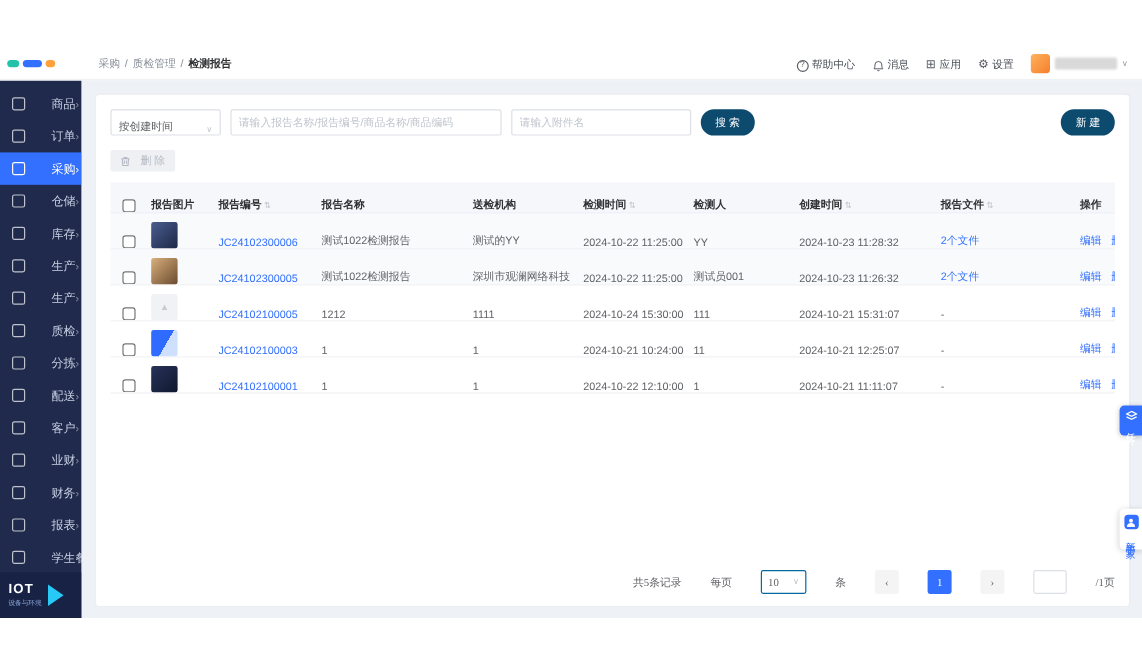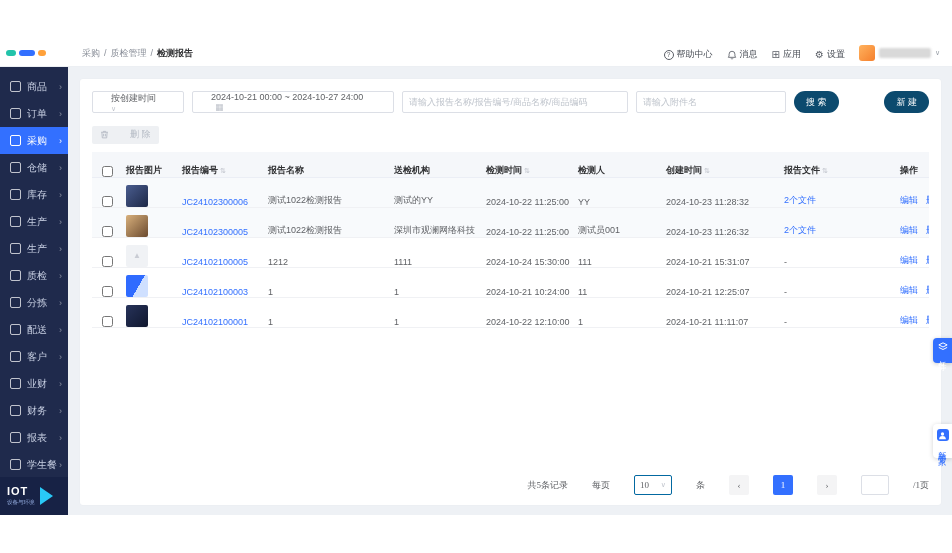--- a/index.html
+++ b/index.html
@@ -25,51 +25,51 @@
   .user { display:flex; align-items:center; gap:4px; cursor:pointer; }
   .avatar { width:16px; height:16px; border-radius:3px; background:linear-gradient(135deg,#ffb25e,#f57f2c); display:inline-block; }
   .user-name-masked { width:52px; height:10px; background:#d9d9d9; border-radius:2px; filter:blur(1px); display:inline-block; }
   .tb-caret { font-size:7px; color:#9aa0a8; }
 
   
   .sidebar { position:absolute; top:27px; left:0; bottom:0; width:68px; background:#1f2a4c; }
   .menu { position:absolute; top:6px; left:0; right:0; }
   .menu-item { height:27px; display:flex; align-items:center; padding:0 6px 0 10px; cursor:pointer; }
   .s-icon { width:11px; height:11px; border:1px solid rgba(255,255,255,.72); border-radius:2px; flex:none; }
-  .s-label { font-size:10px; color:#c7cfe2; margin-left:6px; white-space:nowrap; }
+  .s-label { font-size:10px; color:#c7cfe2; margin-left:22px; white-space:nowrap; }
   .s-chev { margin-left:auto; font-size:9px; color:rgba(255,255,255,.45); }
   .menu-item.active { background:#3370ff; }
   .menu-item.active .s-label { color:#fff; }
   .menu-item.active .s-icon { border-color:#fff; }
   .menu-item.active .s-chev { color:#fff; }
   .iot { position:absolute; bottom:0; left:0; width:68px; height:38px; background:#172245; display:flex; align-items:center; padding:0 4px 0 7px; overflow:hidden; }
   .iot-title { color:#fff; font-weight:bold; font-size:11px; letter-spacing:1px; line-height:1.1; }
   .iot-sub { color:#8fa7d9; font-size:6px; white-space:nowrap; transform:scale(.92); transform-origin:left; }
   .iot-tri { width:0; height:0; border-left:13px solid #29c9f7; border-top:9px solid transparent; border-bottom:9px solid transparent; margin-left:3px; flex:none; }
 
   
   .main { position:absolute; top:27px; left:68px; right:0; bottom:0; background:#eef1f5; padding:12px 11px 10px 12px; }
   .card { background:#fff; border-radius:3px; height:100%; position:relative; box-shadow:0 0 2px rgba(0,0,0,.04); }
 
   .filters { display:flex; align-items:center; gap:8px; padding:12px 12px 10px 12px; }
-  .select, .date-range { height:22px; border:1px solid #dcdfe6; border-radius:2px; display:flex; align-items:flex-start; font-size:9px; color:#606266; padding:0 18px; background:#fff; cursor:pointer;flex-direction:column; }
+  .select, .date-range { height:22px; border:1px solid #dcdfe6; border-radius:2px; display:flex; align-items:flex-end; font-size:9px; color:#606266; padding:0 6px; background:#fff; cursor:pointer; }
   .select { width:92px; justify-content:space-between; }
   .date-range { width:202px; justify-content:space-between; white-space:nowrap; }
   .caret { font-size:7px; color:#c0c4cc; }
   .cal { font-size:9px; color:#c0c4cc; margin-left:4px; }
   .txt { height:22px; border:1px solid #dcdfe6; border-radius:2px; font-size:9px; color:#606266; padding:0 6px; outline:none; font-family:inherit; }
   .txt::placeholder { color:#bfc4cc; }
   .w-lg { width:226px; }
   .w-md { width:150px; }
   .btn { height:22px; border:none; border-radius:2px; font-size:9px; padding:0 12px; cursor:pointer; font-family:inherit; }
   .btn.primary { background:#0c4a6e; color:#fff;border-radius:11px; }
   .btn.new { margin-left:auto; }
 
   .toolbar { padding:2px 12px 8px 12px; }
-  .btn-del { height:18px; background:#eef0f3; border:none; border-radius:2px; color:#b4bac4; font-size:9px; padding:0 8px; display:inline-flex; align-items:center; gap:21px; cursor:not-allowed; font-family:inherit; }
+  .btn-del { height:18px; background:#eef0f3; border:none; border-radius:2px; color:#b4bac4; font-size:9px; padding:0 8px; display:inline-flex; align-items:center; gap:8px; cursor:not-allowed; font-family:inherit; }
 
   
   .table { margin:0 12px; font-size:9px; color:#606266; }
   .thead { display:flex; align-items:flex-end; background:#f5f7fa; height:26px; color:#303133; font-weight:bold; border-bottom:1px solid #ebeef5; }
   .trow { display:flex; align-items:flex-end; height:30px; border-bottom:1px solid #f0f1f4; background:#fff; }
   .trow.shade { background:#f8fafc; }
   .col { padding:0 4px; overflow:hidden; white-space:nowrap; text-overflow:ellipsis; flex:none; }
   .col-check { width:30px; text-align:center; }
   .col-check input { width:11px; height:11px; vertical-align:middle; cursor:pointer; }
   .col-img { width:56px; }
@@ -241,24 +241,20 @@
   </aside>
 
   <main class="main">
     <div class="card">
 
       <div class="filters">
         <div class="select">
           <span>按创建时间</span>
           <span class="caret">∨</span>
         </div>
-        <div class="date-range">
-          <span>2024-10-21 00:00 ~ 2024-10-27 24:00</span>
-          <span class="cal">▦</span>
-        </div>
         <input class="txt w-lg" placeholder="请输入报告名称/报告编号/商品名称/商品编码" style="">
         <input class="txt w-md" placeholder="请输入附件名" style="">
         <button class="btn primary">搜 索</button>
         <button class="btn primary new">新 建</button>
       </div>
 
       <div class="toolbar">
         <button class="btn-del">
           <span style="display:inline-flex;">
             <svg width="9" height="9" viewBox="0 0 12 12" fill="none" stroke="#b4bac4" stroke-width="1.2">

